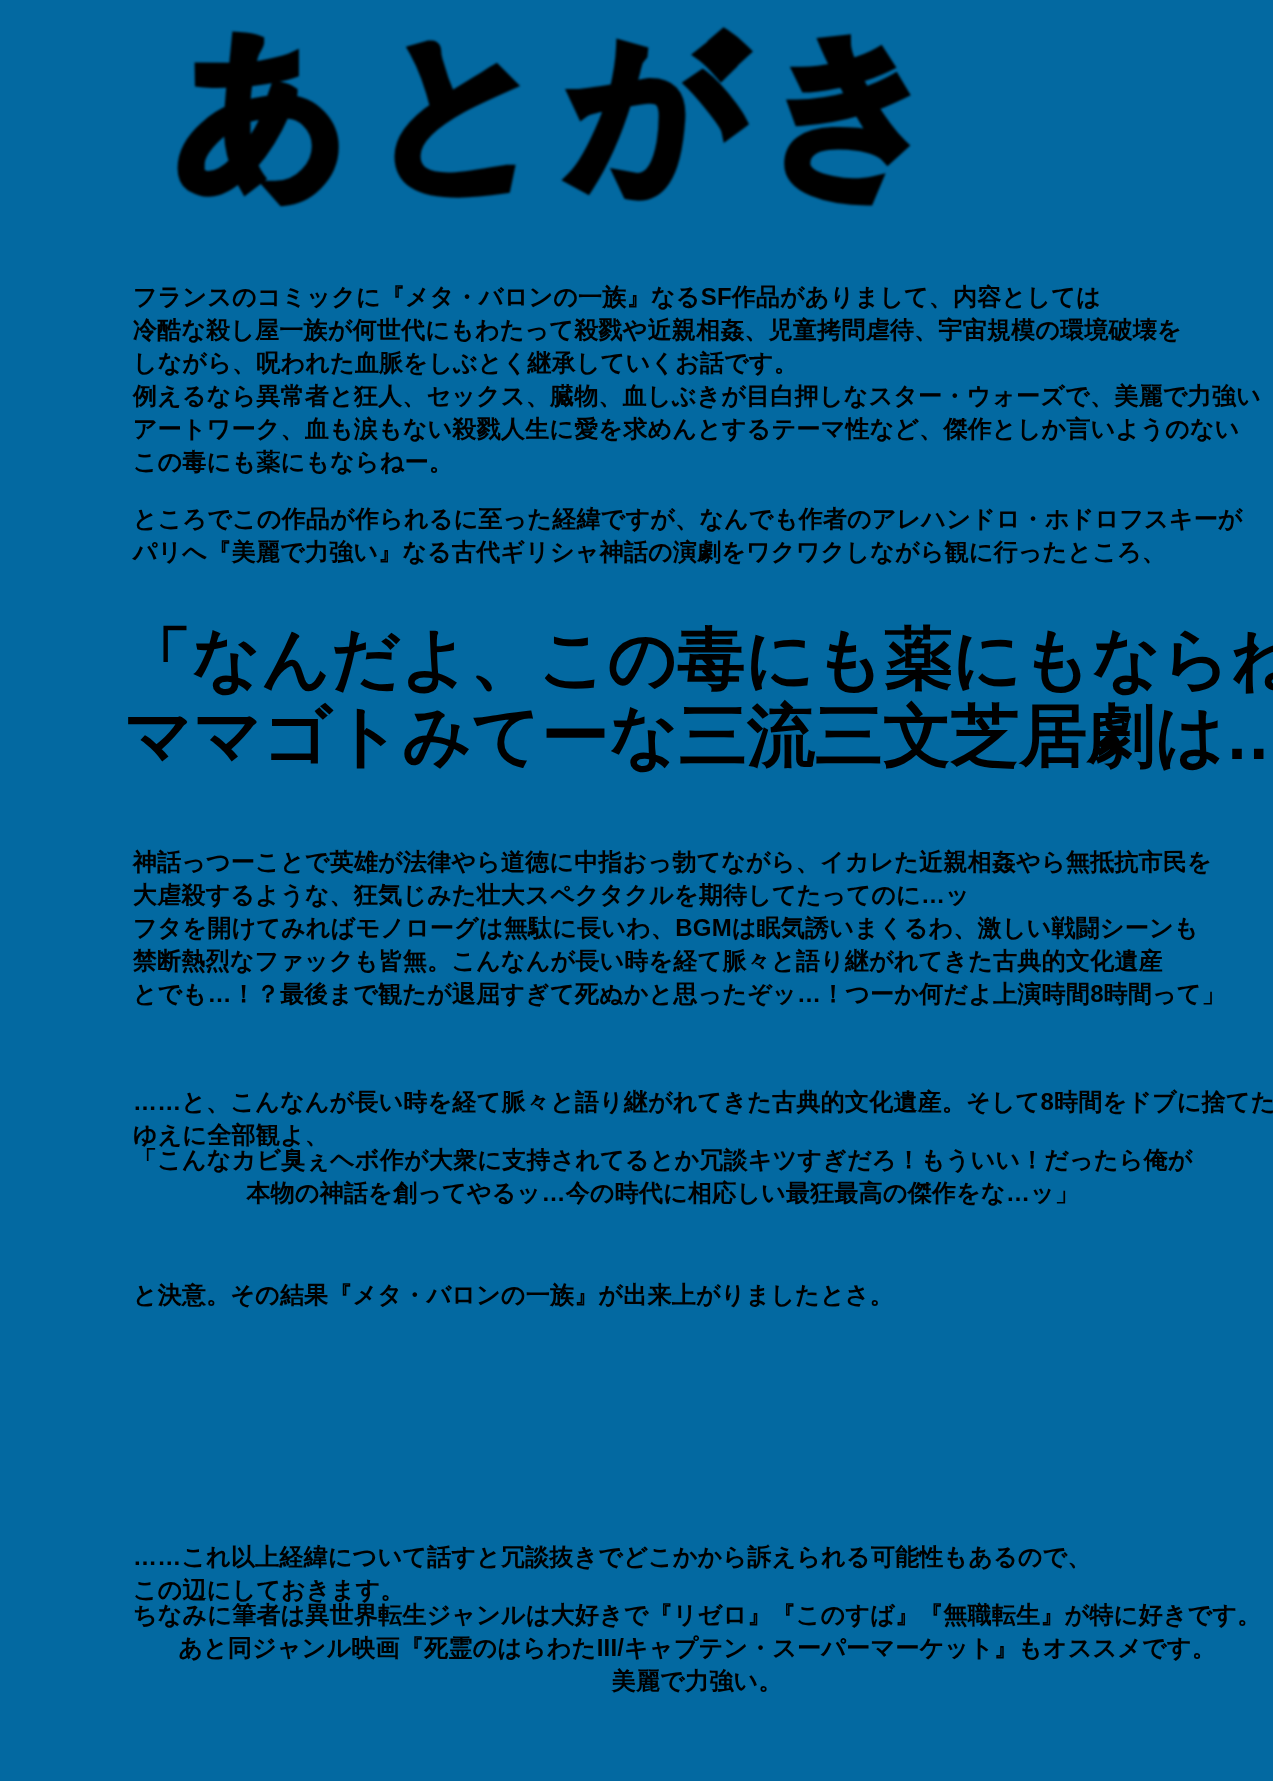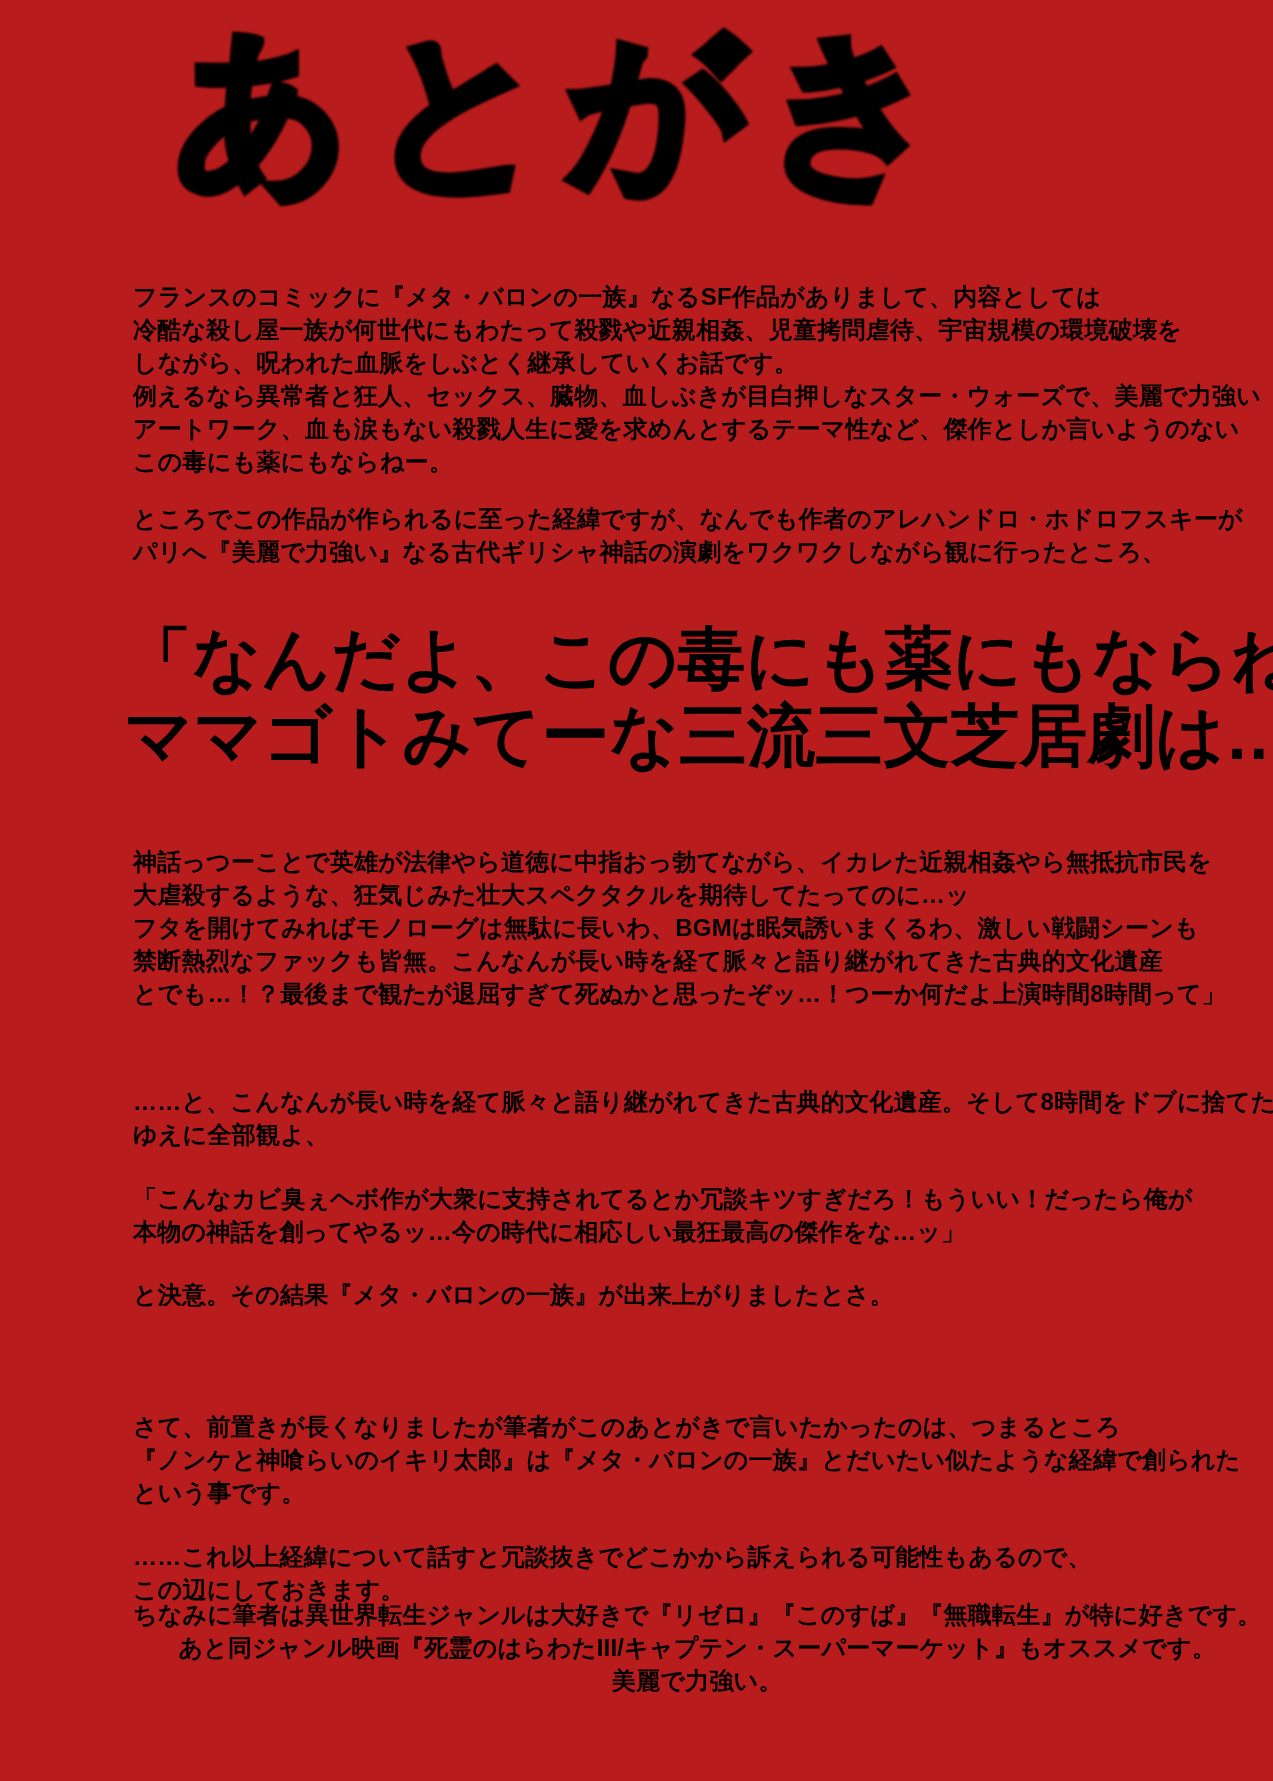--- a/index.html
+++ b/index.html
@@ -4,21 +4,21 @@
 <style>
   html, body {
     margin: 0;
     padding: 0;
     background: #ffffff;
   }
   #page {
     position: relative;
     width: 1273px;
     height: 1781px;
-    background: #b91c1c;
+    background: #0369a1;
     color: #000000;
     font-family: "Liberation Sans", "DejaVu Sans", sans-serif;
     overflow: hidden;
   }
   .title {
     position: absolute;
     top: 18px;
     left: 175px;
     font-size: 172px;
     font-weight: 900;
@@ -46,21 +46,21 @@
     line-height: 77px;
     letter-spacing: 0;
     font-weight: 900;
     left: 124px;
   }
   .p1 { top: 280px; }
   .p2 { top: 502px; }
   .p3 { top: 620px; }
   .p4 { top: 845px; }
   .p5 { top: 1085px; }
-  .p6 { top: 1182px; }
+  .p6 { top: 1143px; text-align: center; }
   .p7 { top: 1278px; }
   .p8 { top: 1410px; }
   .p9 { top: 1540px; }
   .p10 { top: 1598px; text-align: center; }
 </style>
 </head>
 <body>
 
 <div id="page">
 
@@ -100,25 +100,20 @@
 
   <div class="para p6">
     <div class="line">「こんなカビ臭ぇヘボ作が大衆に支持されてるとか冗談キツすぎだろ！もういい！だったら俺が</div>
     <div class="line">本物の神話を創ってやるッ…今の時代に相応しい最狂最高の傑作をな…ッ」</div>
   </div>
 
   <div class="para p7">
     <div class="line">と決意。その結果『メタ・バロンの一族』が出来上がりましたとさ。</div>
   </div>
 
-  <div class="para p8">
-    <div class="line">さて、前置きが長くなりましたが筆者がこのあとがきで言いたかったのは、つまるところ</div>
-    <div class="line">『ノンケと神喰らいのイキリ太郎』は『メタ・バロンの一族』とだいたい似たような経緯で創られた</div>
-    <div class="line">という事です。</div>
-  </div>
 
   <div class="para p9">
     <div class="line">……これ以上経緯について話すと冗談抜きでどこかから訴えられる可能性もあるので、</div>
     <div class="line">この辺にしておきます。</div>
   </div>
 
   <div class="para p10">
     <div class="line">ちなみに筆者は異世界転生ジャンルは大好きで『リゼロ』『このすば』『無職転生』が特に好きです。</div>
     <div class="line">あと同ジャンル映画『死霊のはらわたIII/キャプテン・スーパーマーケット』もオススメです。</div>
     <div class="line">美麗で力強い。</div>

